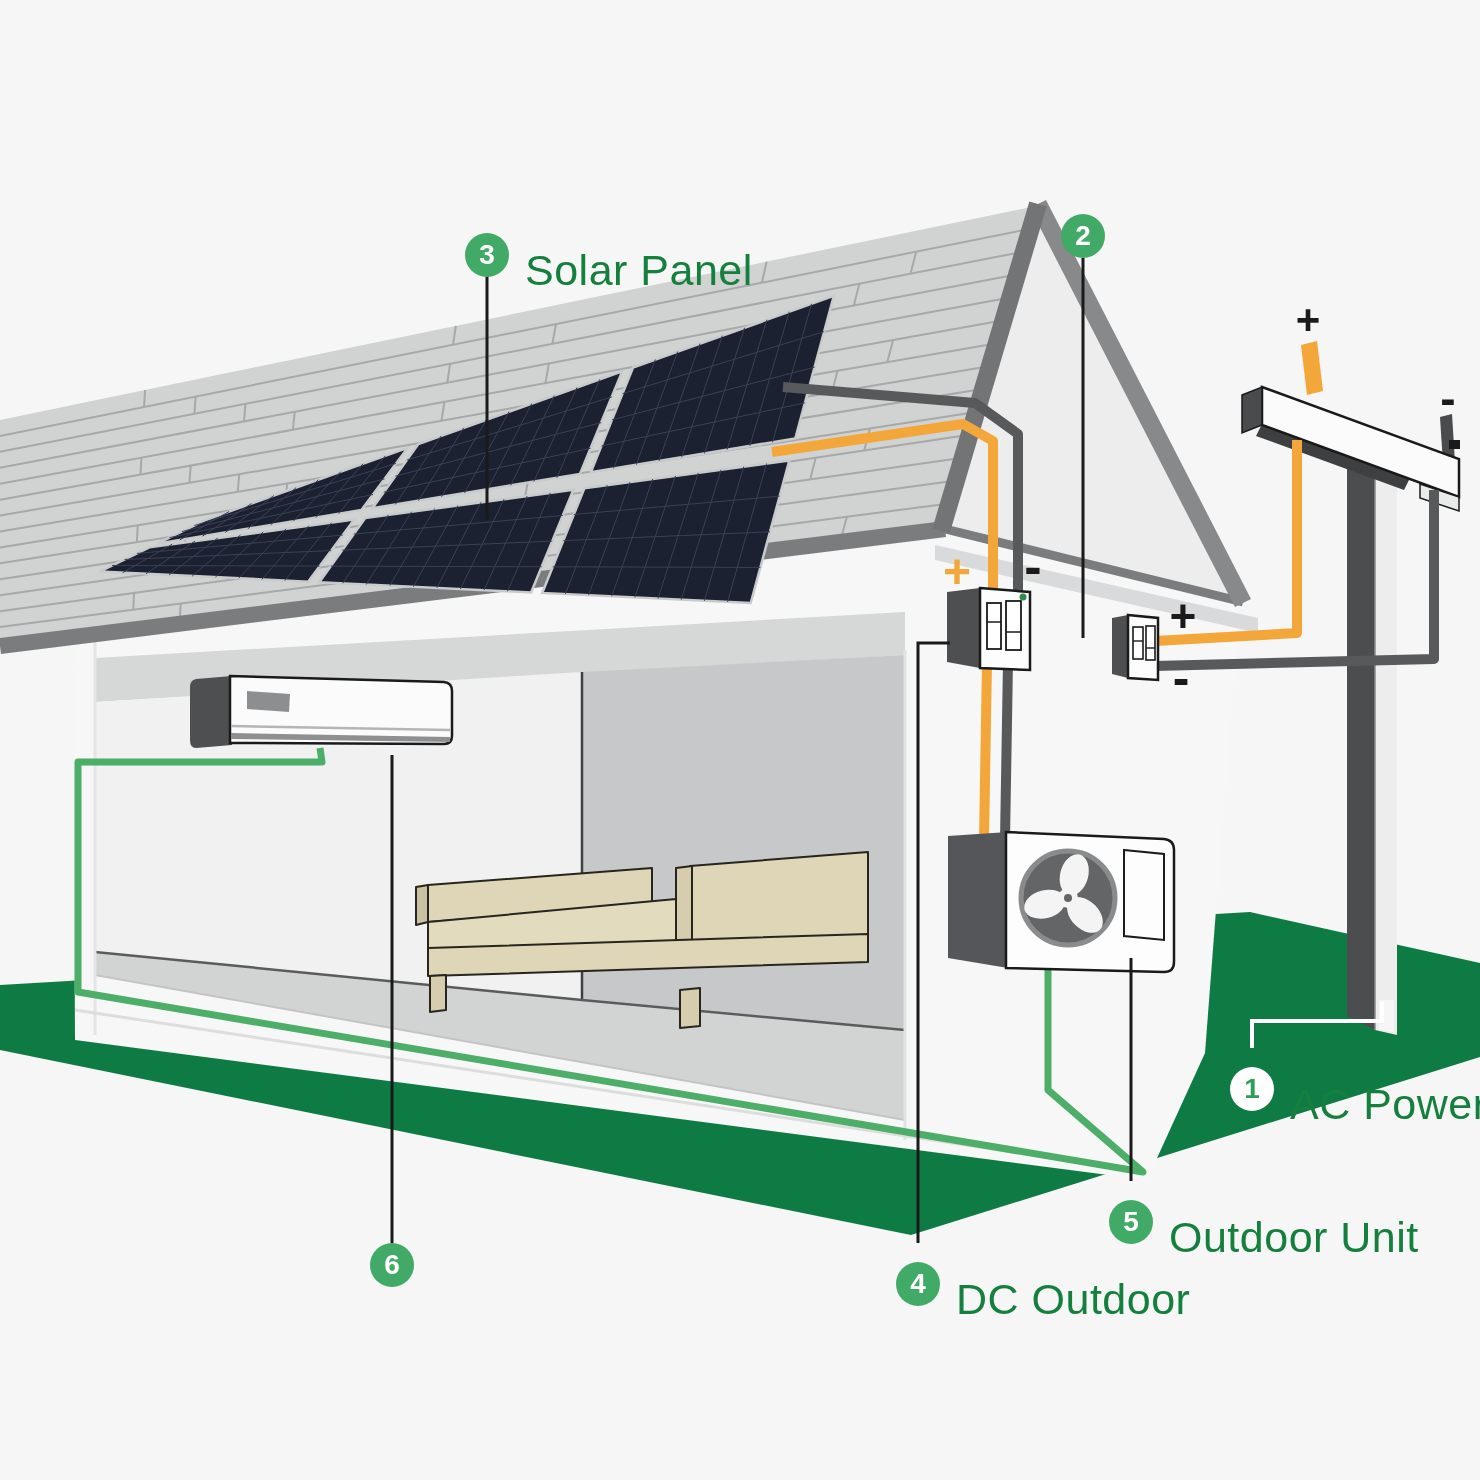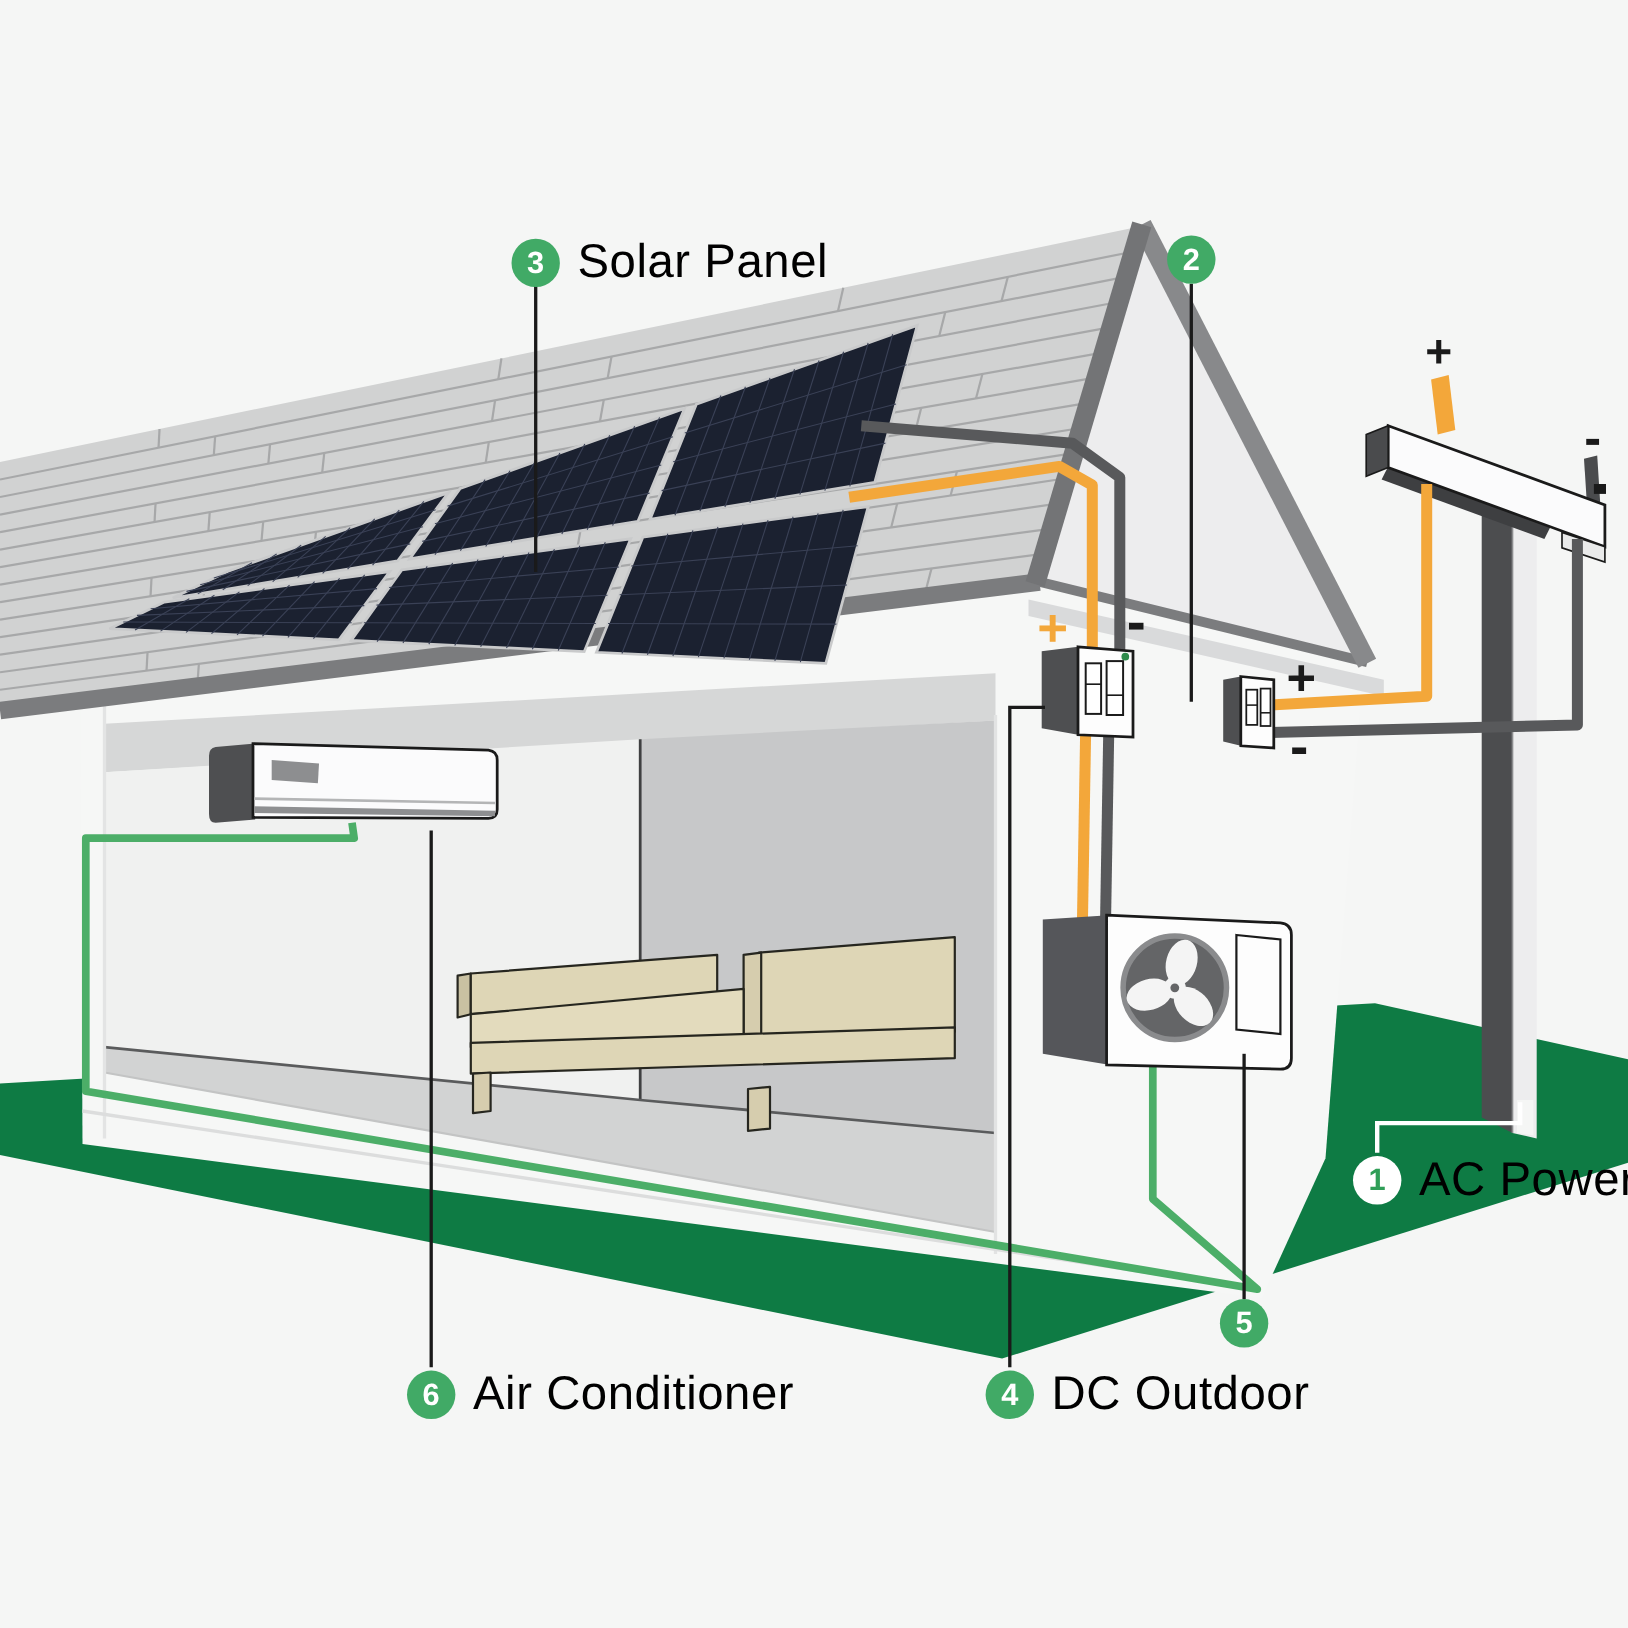--- a/index.html
+++ b/index.html
@@ -1,20 +1,20 @@
 <!DOCTYPE html>
 <html><head>
 <meta charset="utf-8">
 <style>
   html,body{margin:0;padding:0;background:#f5f6f5;}
   .stage{position:relative;width:1480px;height:1480px;overflow:hidden;
          font-family:"Liberation Sans", sans-serif;background:#f5f6f5;}
   .stage svg{position:absolute;left:0;top:0;}
   .label{position:absolute;display:flex;align-items:center;gap:16px;white-space:nowrap;}
-  .label .ltext{font-size:43px;color:#000000;letter-spacing:0.5px;}
+  .label .ltext{font-size:43px;color:#15803d;letter-spacing:0.5px;margin-top:32px;}
   .badge{width:44px;height:44px;border-radius:50%;background:#41aa66;color:#ffffff;
          display:flex;align-items:center;justify-content:center;
          font-size:28px;font-weight:bold;flex:0 0 auto;}
   .badge.inverse{background:#ffffff;color:#2f9e57;}
   .sign{position:absolute;font-weight:800;color:#1a1a1a;transform:translate(-50%,-50%);line-height:1;}
   .sign.orange{color:#f3a73a;}
 </style>
 </head>
 <body>
 
@@ -287,28 +287,28 @@
   </div>
   <div class="label" style="left:1061px;top:214px;gap:10px;">
     <span class="badge">2</span>
   </div>
   <div class="label" style="left:1230px;top:1048px;">
     <span class="badge inverse">1</span>
     <span class="ltext">AC Power</span>
   </div>
   <div class="label" style="left:1109px;top:1181px;">
     <span class="badge">5</span>
+    <span class="ltext">Outdoor Unit</span>
   </div>
   <div class="label" style="left:896px;top:1243px;">
     <span class="badge">4</span>
     <span class="ltext">DC Outdoor</span>
   </div>
   <div class="label" style="left:370px;top:1243px;">
     <span class="badge">6</span>
-    <span class="ltext">Air Conditioner</span>
   </div>
 
   <span class="sign orange" style="left:957px;top:572px;font-size:48px;">+</span>
   <span class="sign" style="left:1033px;top:566px;font-size:52px;">-</span>
   <span class="sign" style="left:1183px;top:616px;font-size:46px;">+</span>
   <span class="sign" style="left:1181px;top:678px;font-size:50px;">-</span>
   <span class="sign" style="left:1308px;top:320px;font-size:42px;">+</span>
   <span class="sign" style="left:1448px;top:398px;font-size:46px;">-</span>
 
 </div>

